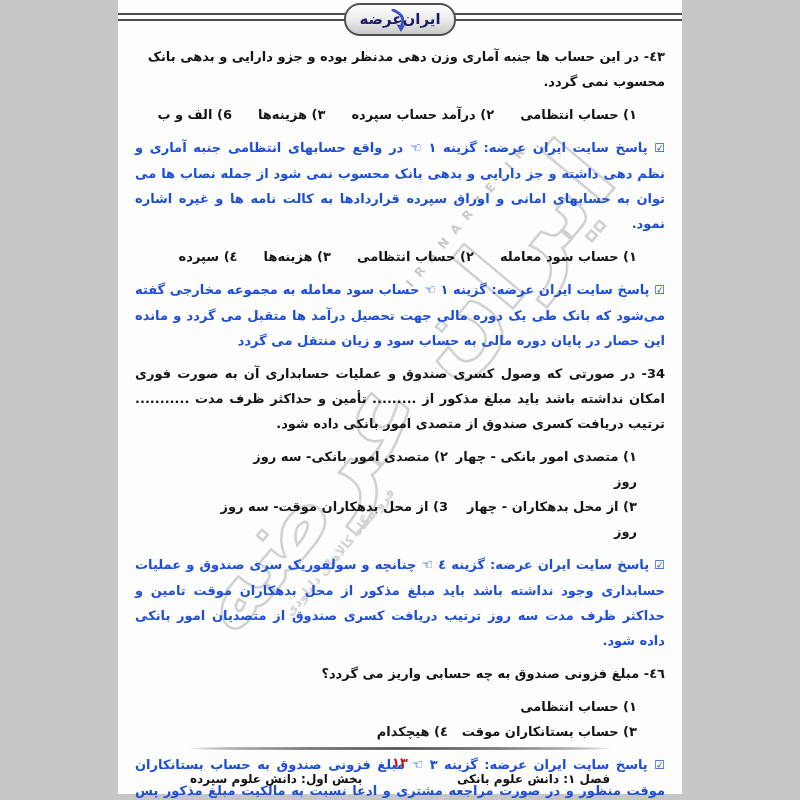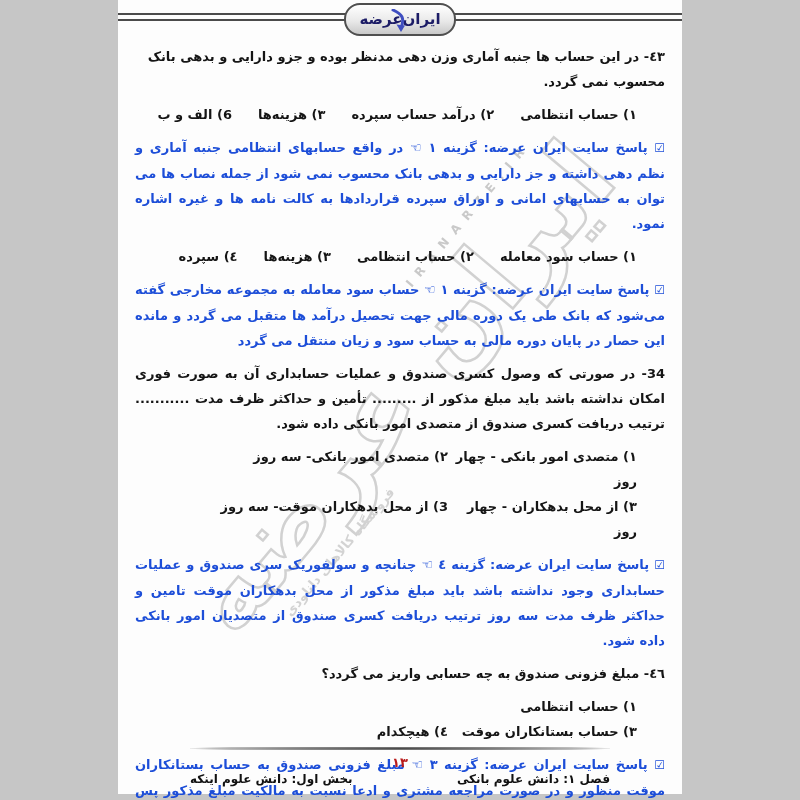--- a/index.html
+++ b/index.html
@@ -136,16 +136,16 @@
       <span>٤) هیچکدام</span>
     </div>
     <p class="answer"><span class="chk">☑</span> <span>پاسخ سایت ایران عرضه: گزینه ٣</span> <span class="hand">☜</span> <span>مبلغ فزونی صندوق به حساب بستانکاران موقت منظور و در صورت مراجعه مشتری و ادعا نسبت به مالکیت مبلغ مذکور پس از تحقیقات کافی و محرز شدن اینکه وجه به او تعلق دارد بر حسب مورد با مجوز اداره بازرسی کل و یا اداره امور شعبه مطبوع و یا مسئولین شعبه با اخذ تعهد چتری به نام برده پرداخت و در غیر این صورت در پایان سال از طریق ادارات امور شعب به حساب اداره حسابداری کل و بودجه بانک منتقل می گردد. - ناشر ایران عرضه -</span></p>
 
   </div>
 
   <div class="f-divider"></div>
   <div class="f-page">١٣</div>
   <div class="f-row">
     <span>فصل ١: دانش علوم بانکی</span>
-    <span>بخش اول: دانش علوم اینکه</span>
+    <span>بخش اول: دانش علوم سپرده</span>
   </div>
 
 </div>
 
 </body></html>

